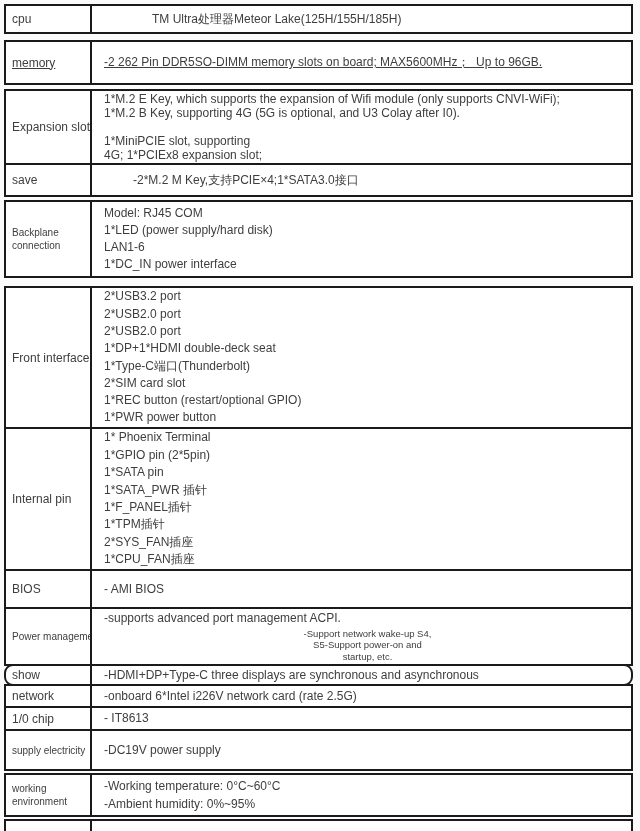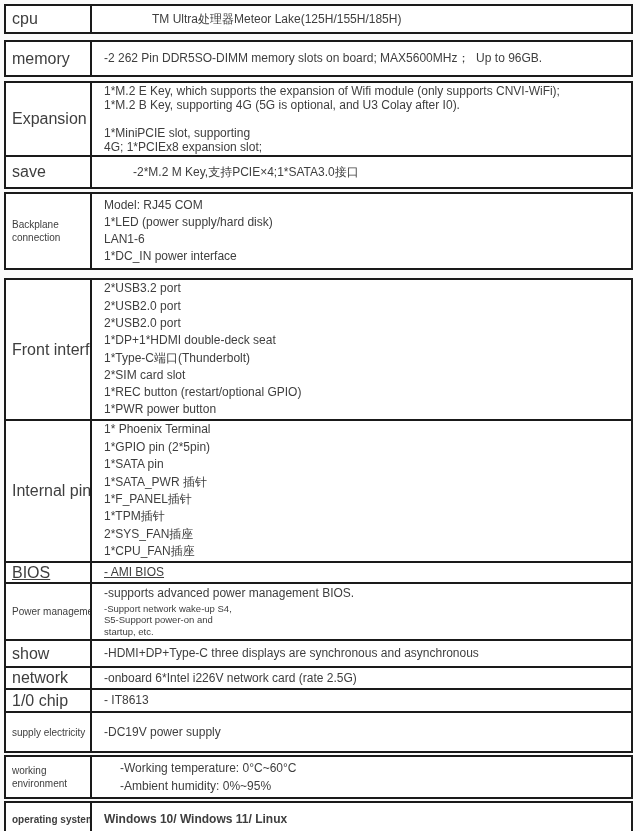--- a/index.html
+++ b/index.html
@@ -20,66 +20,67 @@
     background:#ffffff;
   }
   .label{
     flex:0 0 86px;
     width:86px;
     box-sizing:border-box;
     border-right:2px solid #1a1a1a;
     display:flex;
     align-items:center;
     padding-left:6px;
-    font-size:16px;
+    font-size:12px;
     line-height:14px;
     white-space:pre;
     overflow:hidden;
   }
   .label.sm{font-size:10px;line-height:13px;}
   .value{
     flex:1 1 auto;
     display:flex;
     flex-direction:column;
     justify-content:center;
     box-sizing:border-box;
     padding-left:12px;
     font-size:12px;
     line-height:15px;
     white-space:pre-wrap;
     overflow:hidden;
   }
   
   .r1{height:30px;}
-  .r2{height:37px;margin-top:6px;}
+  .r2{height:45px;margin-top:6px;text-decoration:underline;}
   .r3{height:76px;margin-top:4px;}
   .r4{height:34px;margin-top:-2px;gap:29px;}
   .r5{height:78px;margin-top:3px;}
   .r6{height:143px;margin-top:8px;}
   .r7{height:144px;margin-top:-2px;}
-  .r8{height:23px;margin-top:-2px;text-decoration:underline;}
+  .r8{height:40px;margin-top:-2px;}
   .r9{height:59px;margin-top:-2px;}
-  .r10{height:29px;margin-top:-2px;}
+  .r10{height:22px;margin-top:-2px;border-radius:9px;}
   .r11{height:24px;margin-top:-2px;}
   .r12{height:25px;margin-top:-2px;}
   .r13{height:42px;margin-top:-2px;}
-  .r14{height:44px;margin-top:2px;gap:16px;}
+  .r14{height:44px;margin-top:2px;}
   .r15{height:37px;margin-top:2px;font-weight:bold;}
   
   .r1 .value{padding-left:60px;}
   .r3 .value{line-height:14px;}
   .r5 .value{line-height:17px;border-radius:16px;}
   .r6 .value{line-height:17.3px;}
   .r7 .value{line-height:17.4px;}
   .r14 .value{line-height:18px;}
   .r9 .value .small{
     font-size:9.5px;
     line-height:11.5px;
     margin-top:2px;
     white-space:pre-wrap;
+    text-align:center;
   }
 </style>
 </head>
 <body>
 
 <div class="page">
   <div class="spec-table">
 
     <div class="row r1">
       <div class="label"><span>cpu</span></div>
@@ -139,21 +140,21 @@
     </div>
 
     <div class="row r8">
       <div class="label"><span>BIOS</span></div>
       <div class="value"><span>- AMI BIOS</span></div>
     </div>
 
     <div class="row r9">
       <div class="label sm"><span>Power management</span></div>
       <div class="value">
-        <span>-supports advanced power management BIOS.</span>
+        <span>-supports advanced port management ACPI.</span>
         <span class="small">-Support network wake-up S4,
 S5-Support power-on and
 startup, etc.</span>
       </div>
     </div>
 
     <div class="row r10">
       <div class="label"><span>show</span></div>
       <div class="value"><span>-HDMI+DP+Type-C three displays are synchronous and asynchronous</span></div>
     </div>

